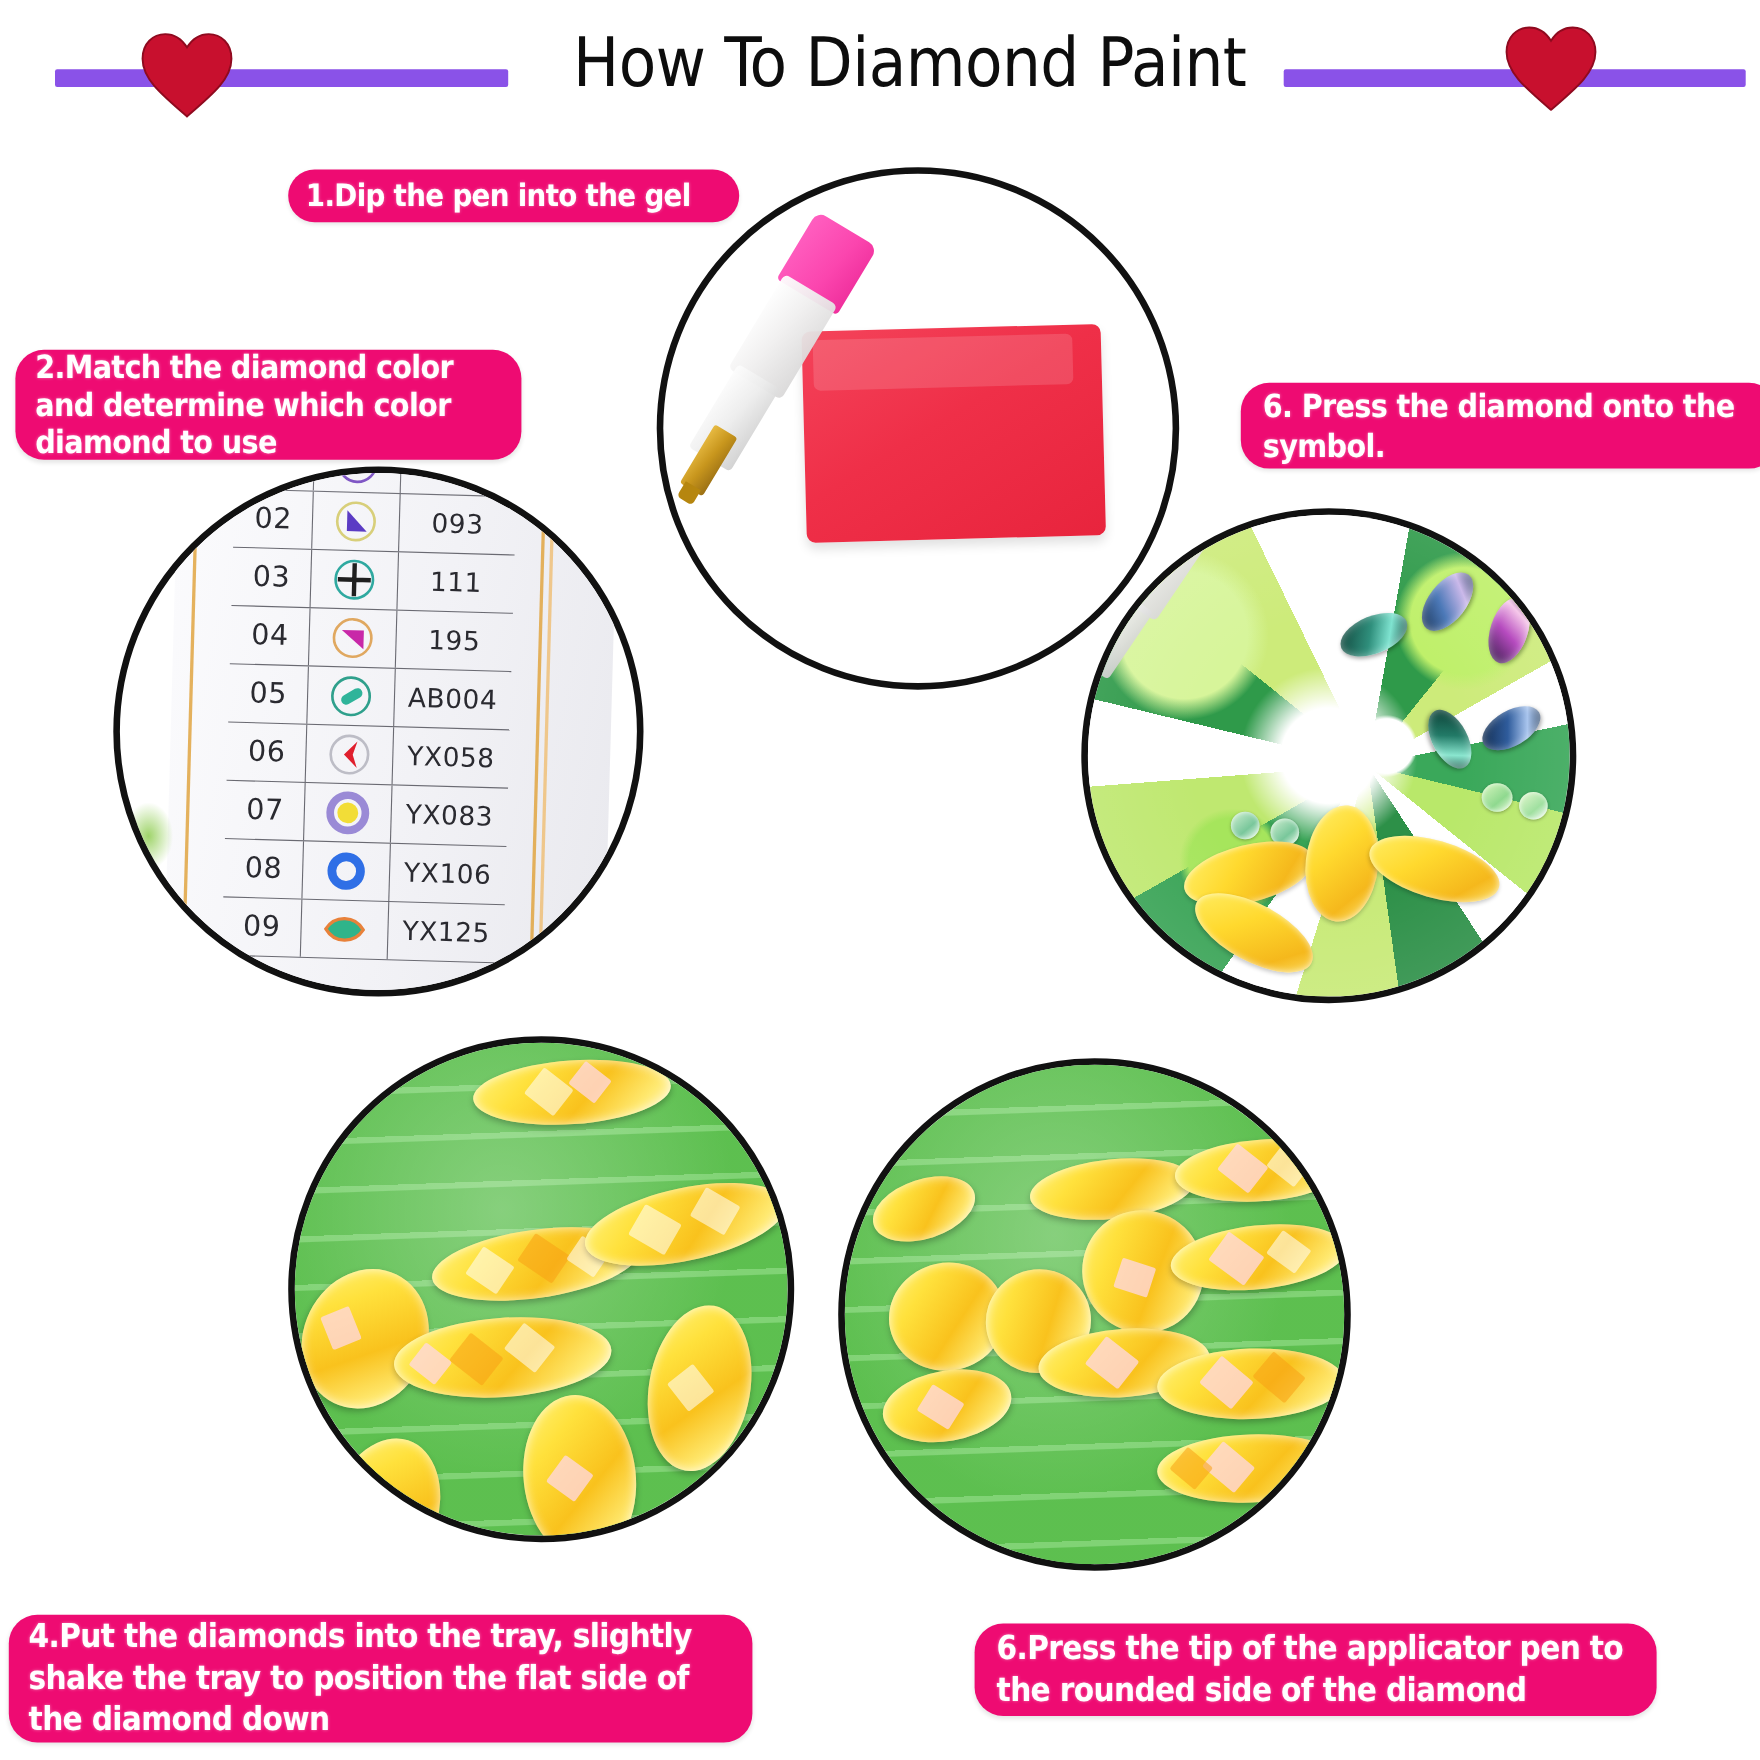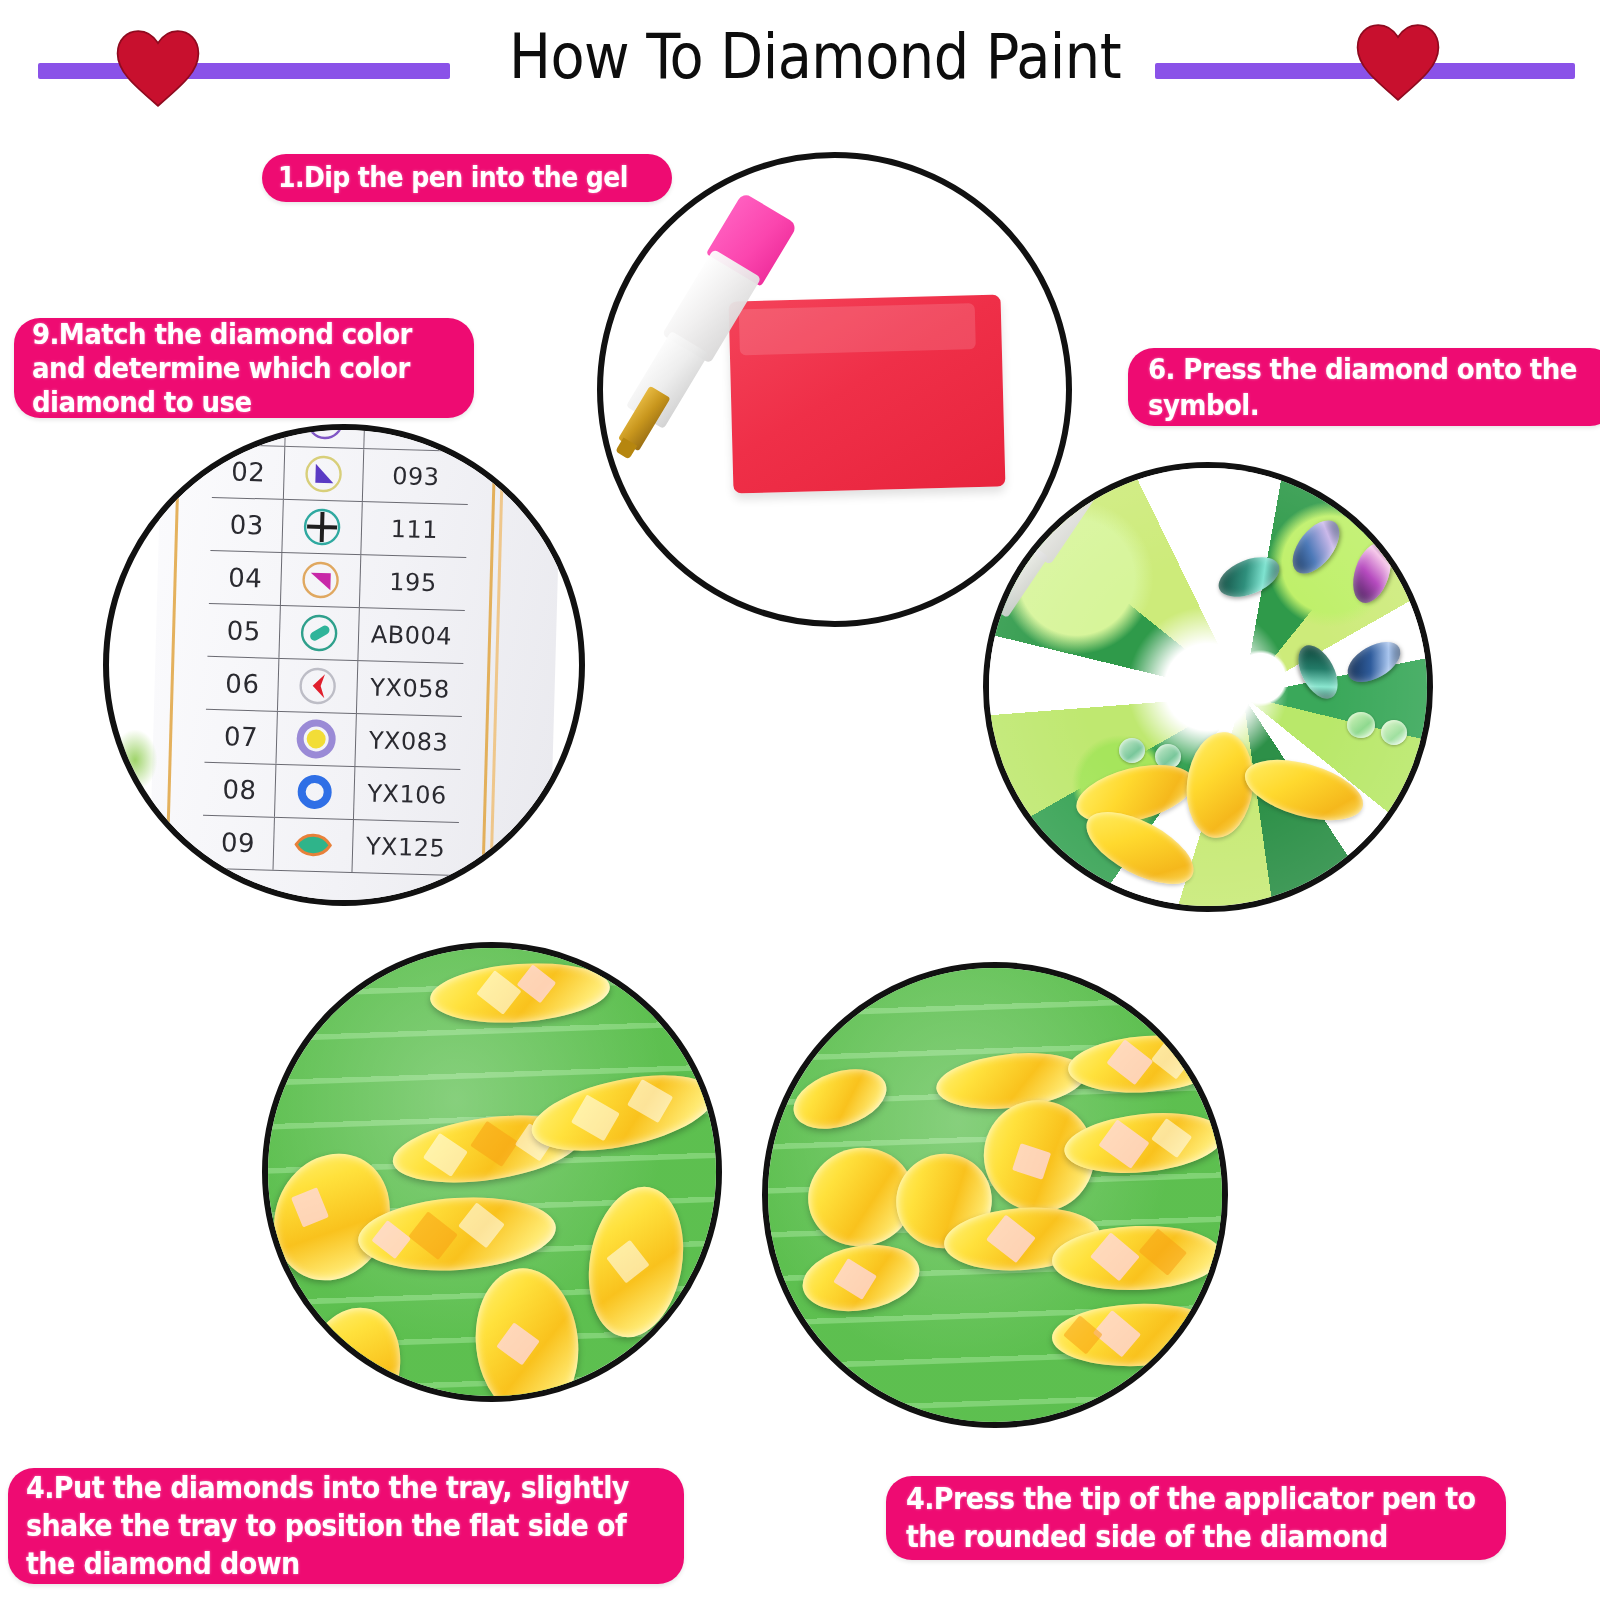--- a/index.html
+++ b/index.html
@@ -1,20 +1,20 @@
 <!DOCTYPE html>
 <html><head>
 <meta charset="utf-8">
 <style>
   html,body{margin:0;padding:0;background:#ffffff;}
   body{width:1600px;height:1600px;position:relative;overflow:hidden;
        font-family:"Liberation Sans","DejaVu Sans",sans-serif;}
 
   
-  #header{position:absolute;left:0;top:0;width:1300px;height:135px;}
+  #header{position:absolute;left:12px;top:0;width:1300px;height:135px;}
   .purple-bar{position:absolute;height:16px;background:#8A52E8;border-radius:2px;}
   .purple-bar.left{left:38px;top:63px;width:412px;}
   .purple-bar.right{left:1155px;top:63px;width:420px;}
   .heart{position:absolute;width:86px;height:80px;}
   .heart.left{left:115px;top:28px;}
   .heart.right{left:1355px;top:22px;}
   .heart svg{display:block;width:100%;height:100%;}
   #page-title{position:absolute;left:470px;top:26px;width:690px;
        text-align:center;font-size:62px;line-height:62px;color:#0d0d0d;
        font-family:"DejaVu Sans Condensed","Liberation Sans",sans-serif;
@@ -413,23 +413,23 @@
         <div class="shaft"></div>
 
     </div>
   </div>
 </div>
 
 <div class="pill" id="label-1">
   <span>1.Dip the pen into the gel</span>
 </div>
 <div class="pill" id="label-2">
-  <span>9.Match the diamond color and determine which color diamond to use</span>
+  <span>2.Match the diamond color and determine which color diamond to use</span>
 </div>
 <div class="pill" id="label-5">
   <span>6.  Press the diamond onto the symbol.</span>
 </div>
 <div class="pill" id="label-3">
   <span>4.Put the diamonds into the tray, slightly shake the tray to position the flat side of the diamond down</span>
 </div>
 <div class="pill" id="label-4">
-  <span>4.Press the tip of the applicator pen to the rounded side of the diamond</span>
+  <span>6.Press the tip of the applicator pen to the rounded side of the diamond</span>
 </div>
 
 </body></html>

